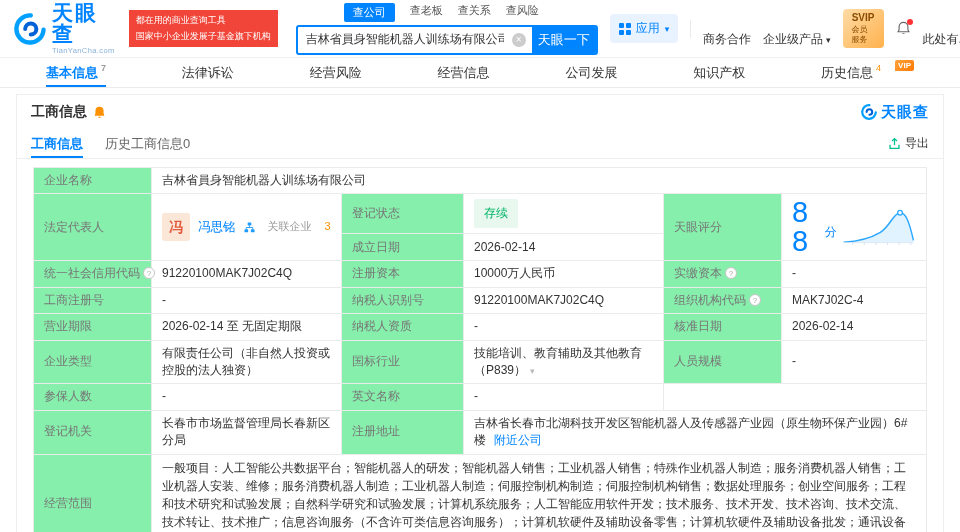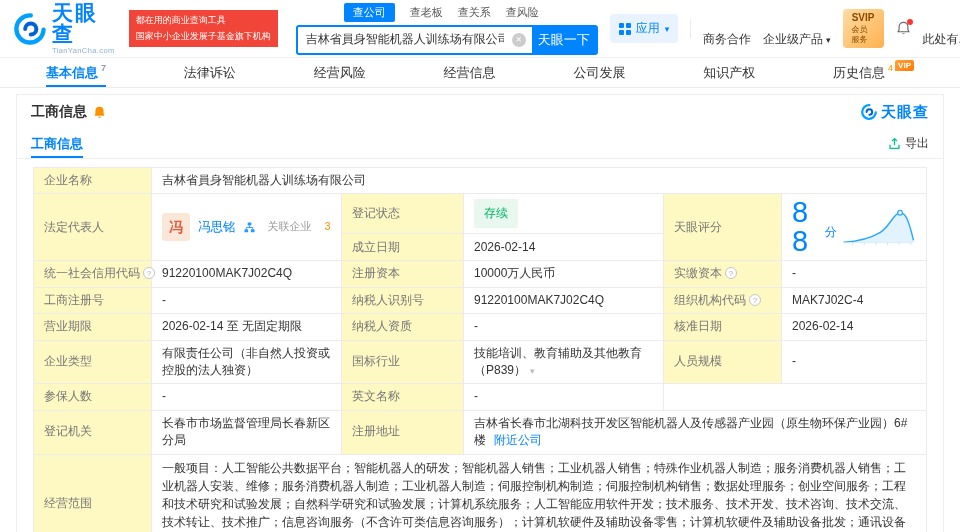--- a/index.html
+++ b/index.html
@@ -6,21 +6,21 @@
   body{width:960px;height:532px;overflow:hidden;background:#fff;
        font-family:"Liberation Sans","DejaVu Sans",sans-serif;color:#333;}
   
   .topbar{height:58px;display:flex;align-items:center;padding:0 14px;gap:12px;border-bottom:1px solid #f0f0f0;}
   .logo{display:flex;align-items:center;gap:6px;cursor:pointer;}
   .logo-text{display:flex;flex-direction:column;line-height:1;}
   .logo-cn{font-size:21px;font-weight:bold;color:#0084ff;letter-spacing:2px;}
   .logo-en{font-size:7.5px;color:#8ab2d8;margin-top:3px;letter-spacing:.4px;}
   .slogan{background:#f04538;color:#fff;font-size:9px;line-height:1.7;padding:3px 7px;white-space:nowrap;}
   .search-wrap{display:flex;flex-direction:column;margin-left:6px;}
-  .search-tabs{display:flex;align-items:center;gap:15px;margin-bottom:3px;padding-left:48px;}
+  .search-tabs{display:flex;align-items:flex-start;gap:15px;margin-bottom:3px;padding-left:48px;}
   .stab{font-size:11px;color:#555;cursor:pointer;}
   .stab.active{background:#0084ff;color:#fff;padding:2px 9px;border-radius:2px;}
   .search-box{display:flex;align-items:center;border:2px solid #0084ff;border-radius:3px;height:30px;width:302px;background:#fff;overflow:hidden;}
   .search-box input{border:0;outline:0;flex:1;font-size:12px;padding:0 8px;color:#333;min-width:0;background:transparent;}
   .clear-btn{width:14px;height:14px;border-radius:50%;background:#ccc;color:#fff;font-size:10px;line-height:14px;text-align:center;margin-right:6px;cursor:pointer;flex:none;}
   .search-btn{background:#0084ff;color:#fff;font-size:13px;height:100%;width:64px;border:0;cursor:pointer;flex:none;}
   .top-right{margin-left:auto;display:flex;align-items:center;gap:12px;}
   .app-chip{background:#e9f3ff;color:#0084ff;font-size:12px;padding:6px 9px;border-radius:4px;display:flex;align-items:center;gap:5px;cursor:pointer;white-space:nowrap;}
   .caret{font-size:9px;color:currentColor;}
   .vdiv{width:1px;height:18px;background:#ebebeb;}
@@ -29,38 +29,38 @@
   .svip-top{font-size:10px;font-weight:bold;color:#8a4b00;}
   .svip-bottom{font-size:8px;color:#8a4b00;}
   .bell{position:relative;cursor:pointer;display:flex;}
   .bell .dot{position:absolute;top:-2px;right:-2px;width:6px;height:6px;border-radius:50%;background:#f33;}
   
   .navbar{height:30px;display:flex;align-items:stretch;justify-content:space-between;padding:0 46px;border-bottom:1px solid #ebebeb;background:#fff;}
   .ntab{display:flex;align-items:center;font-size:13px;color:#333;cursor:pointer;position:relative;justify-content:space-between;}
   .ntab.active{color:#0084ff;font-weight:bold;box-shadow:inset 0 -2px 0 #0084ff;}
   .ncount{font-size:9px;color:#999;margin-left:3px;align-self:flex-start;margin-top:5px;}
   .ncount.orange{color:#ff9000;}
-  .vip-badge{background:linear-gradient(135deg,#ffa23e,#ff7a00);color:#fff;font-size:8px;font-weight:bold;padding:1px 3px;border-radius:2px 2px 2px 0;margin-left:2px;transform:translateY(-7px);}
+  .vip-badge{background:linear-gradient(135deg,#ffa23e,#ff7a00);color:#fff;font-size:8px;font-weight:bold;padding:1px 3px;border-radius:2px 2px 2px 0;margin-left:14px;transform:translateY(-7px);}
   
   .content{background:#fff;padding:6px 16px 0;}
   .card{border:1px solid #eee;background:#fff;}
   .card-header{height:34px;display:flex;align-items:center;justify-content:space-between;padding:0 14px;}
   .card-title-wrap{display:flex;align-items:center;gap:6px;}
   .card-title{font-size:14px;font-weight:bold;color:#333;}
   .card-brand{display:flex;align-items:center;gap:4px;}
   .card-brand .cb-text{color:#0084ff;font-weight:bold;font-size:15px;letter-spacing:1px;}
   .sub-tabs{height:30px;display:flex;align-items:stretch;padding:0 14px;border-bottom:1px solid #eee;gap:22px;}
   .subtab{font-size:13px;color:#666;display:flex;align-items:center;cursor:pointer;}
   .subtab.active{color:#0084ff;font-weight:bold;box-shadow:inset 0 -2px 0 #0084ff;}
   .export-btn{margin-left:auto;display:flex;align-items:center;gap:4px;font-size:12px;color:#333;cursor:pointer;}
   
   .table-wrap{padding:8px 16px 12px;}
   table{border-collapse:collapse;width:100%;font-size:12px;color:#333;table-layout:fixed;}
   td{border:1px solid #ebebeb;padding:4px 10px;line-height:1.45;vertical-align:middle;word-break:break-all;}
-  td.lbl{background:#fef9c3;color:#777;white-space:nowrap;overflow:visible;}
+  td.lbl{background:#86efac;color:#777;white-space:nowrap;overflow:visible;}
   .q{display:inline-block;width:12px;height:12px;line-height:11px;text-align:center;border:1px solid #c6c6c6;border-radius:50%;color:#aaa;font-size:8px;margin-left:3px;vertical-align:1px;cursor:pointer;background:#fff;}
   .badge-green{display:inline-block;background:#e8f8ef;color:#00b365;padding:6px 10px;border-radius:2px;font-size:12px;}
   .rep{display:flex;align-items:center;gap:8px;}
   .avatar{width:28px;height:28px;border-radius:3px;background:#fbe7d8;color:#e2593c;font-weight:bold;font-size:14px;display:flex;align-items:center;justify-content:center;flex:none;cursor:pointer;}
   .rep-name{color:#0084ff;font-size:12.5px;cursor:pointer;white-space:nowrap;}
   .related{display:flex;align-items:center;gap:13px;cursor:pointer;white-space:nowrap;}
   .rel-t{color:#999;font-size:11px;}
   .rel-c{color:#ff9000;font-size:11px;}
   .score-wrap{display:flex;align-items:center;gap:4px;}
   .score-num{color:#0084ff;font-size:29px;line-height:1;}
@@ -172,20 +172,21 @@
       <div class="card-brand">
         <svg width="16" height="16" viewBox="0 0 40 40">
           <path d="M21 3 A17 17 0 1 0 37 21" fill="none" stroke="#00a0ff" stroke-width="5.5" stroke-linecap="round"></path>
           <path d="M14 20 a7 7 0 1 1 7 7" fill="none" stroke="#0062d6" stroke-width="5" stroke-linecap="round"></path>
         </svg>
         <span class="cb-text">天眼查</span>
       </div>
     </div>
     <div class="sub-tabs">
       <span class="subtab active">工商信息</span>
+      <span class="subtab">历史工商信息0</span>
       <span class="export-btn">
         <svg width="13" height="13" viewBox="0 0 16 16" fill="none" stroke="#00c292" stroke-width="1.6">
           <path d="M8 10V2.5"></path>
             <path d="M5 5l3-3 3 3"></path>
             <path d="M2.5 9.5V14h11V9.5"></path>
         </svg>
         <span>导出</span>
       </span>
     </div>
 

